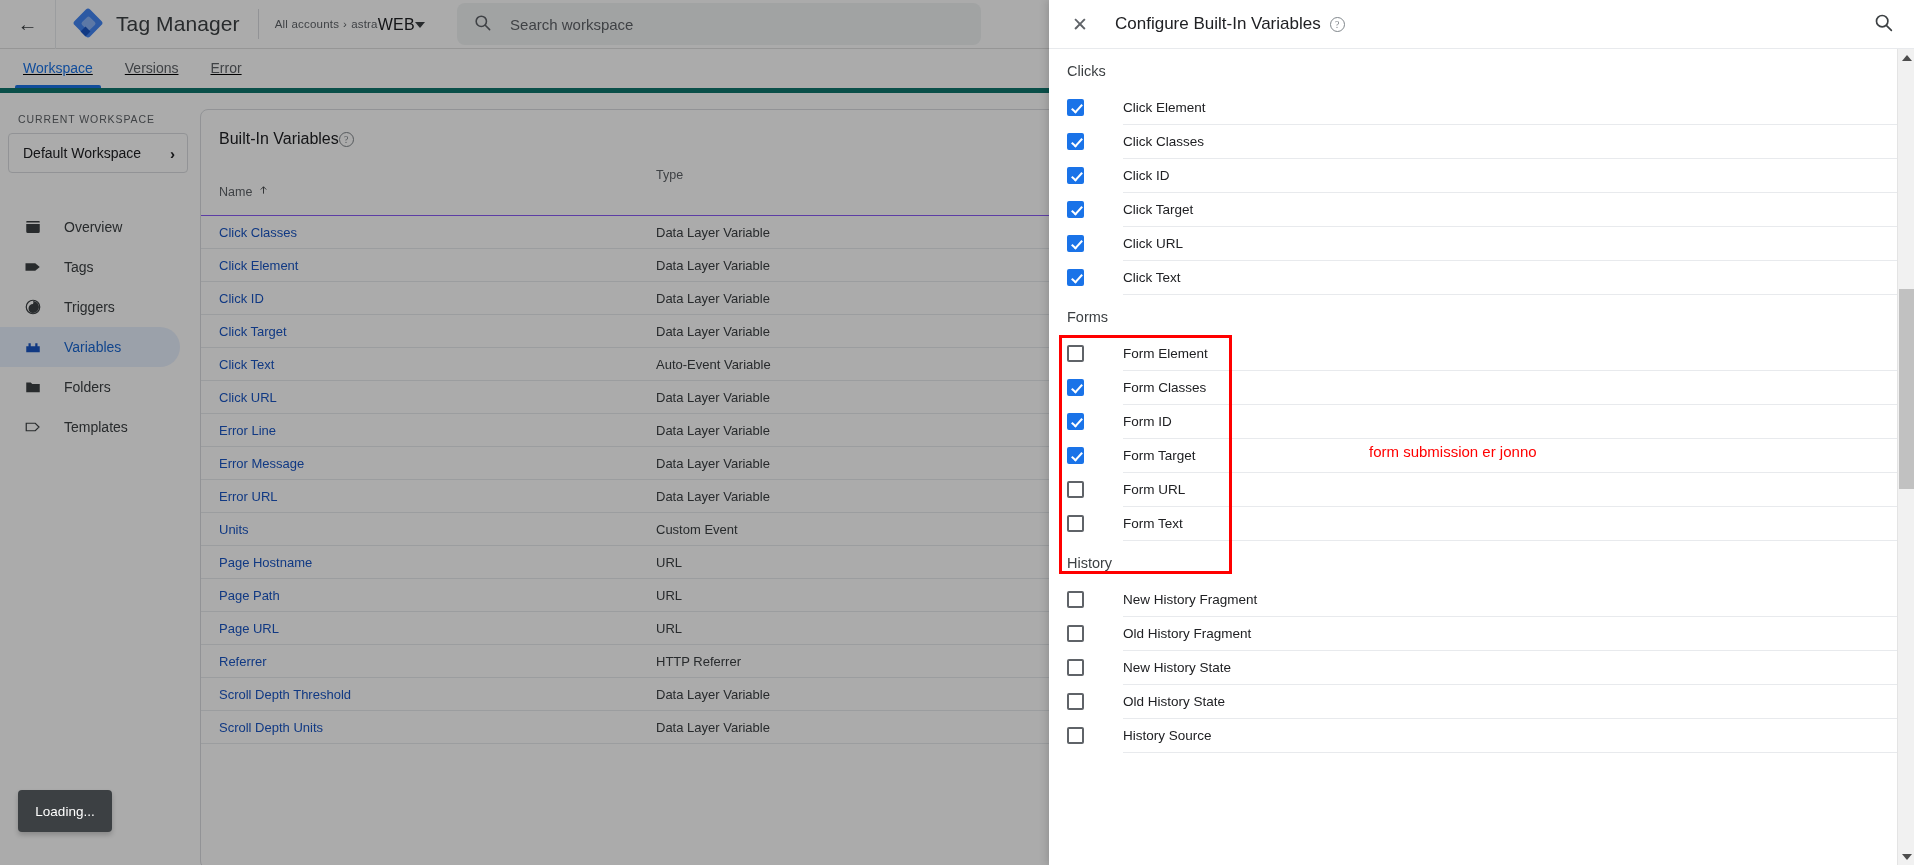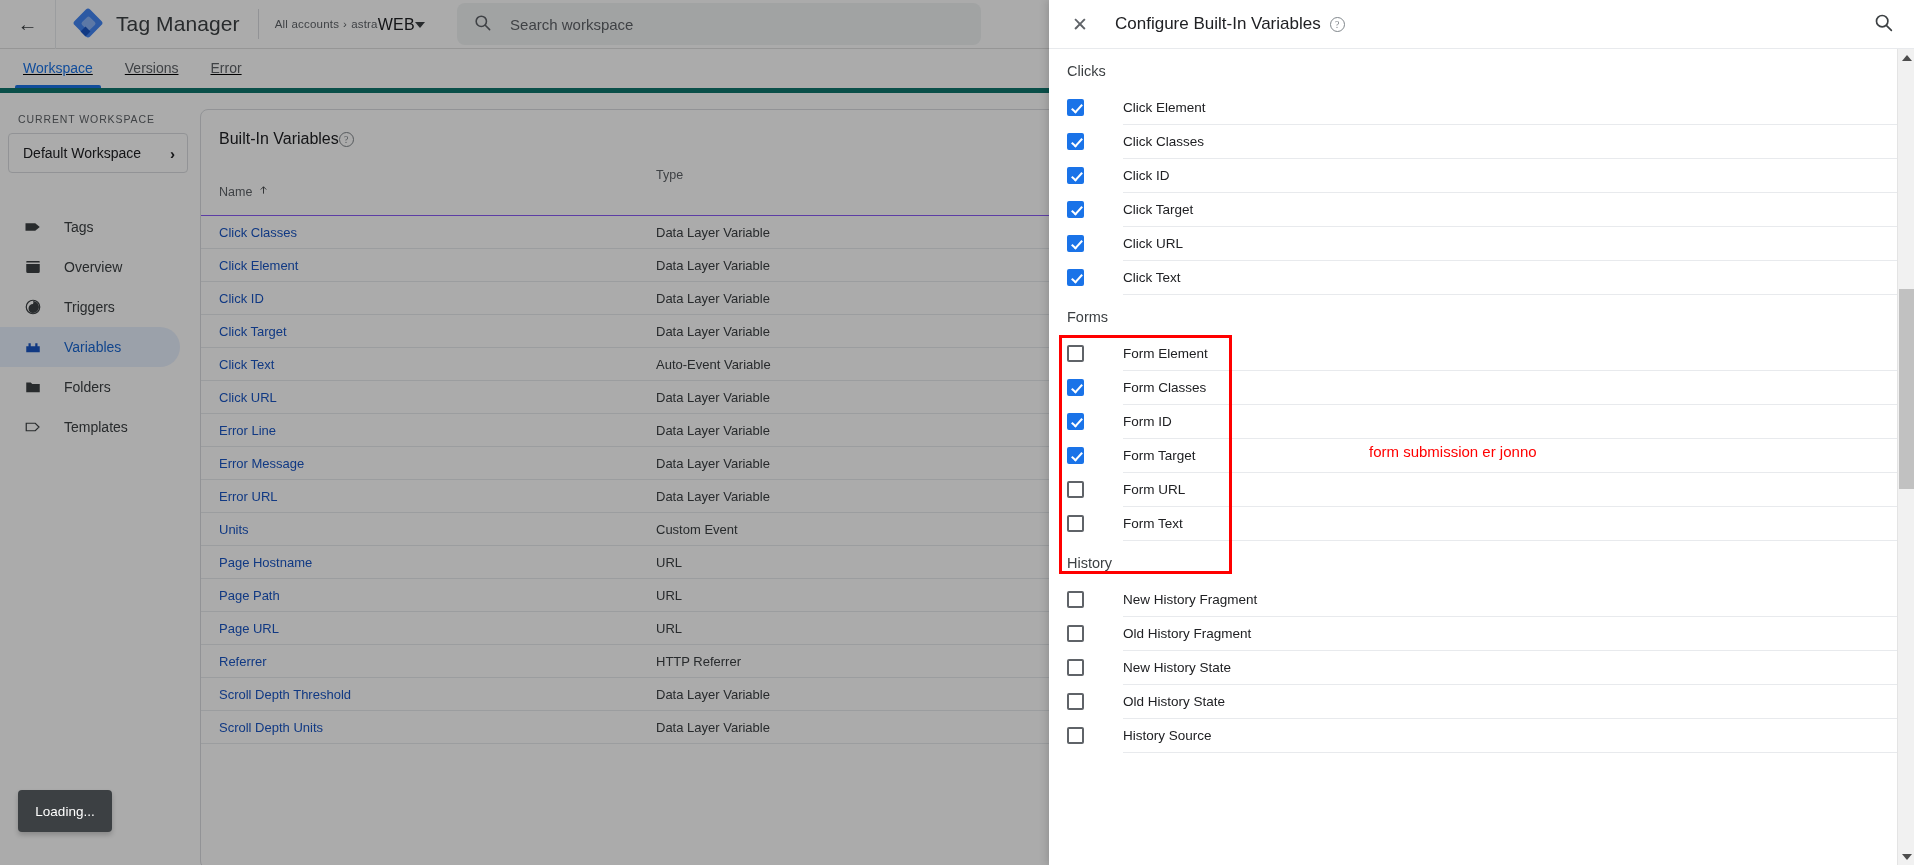--- a/index.html
+++ b/index.html
@@ -350,33 +350,33 @@
     <div id="workspace-card">
       <span id="workspace-name">Default Workspace</span>
       <span id="workspace-chevron">›</span>
     </div>
 
     <div id="nav-items">
 
       <div class="nav-item">
         <span class="nav-icon">
           <svg width="18" height="18" viewBox="0 0 24 24" fill="#3c4043">
+              <path d="M3 8h18v10a2 2 0 0 1-2 2H5a2 2 0 0 1-2-2V8zm1-4h16a1 1 0 0 1 1 1v1H3V5a1 1 0 0 1 1-1z"></path>
+            </svg>
+        </span>
+        <span class="nlabel">Overview</span>
+      </div>
+
+      <div class="nav-item">
+        <span class="nav-icon">
+          <svg width="18" height="18" viewBox="0 0 24 24" fill="#3c4043">
               <path d="M2 7h13l6 5-6 5H2V7z"></path>
             </svg>
         </span>
         <span class="nlabel">Tags</span>
-      </div>
-
-      <div class="nav-item">
-        <span class="nav-icon">
-          <svg width="18" height="18" viewBox="0 0 24 24" fill="#3c4043">
-              <path d="M3 8h18v10a2 2 0 0 1-2 2H5a2 2 0 0 1-2-2V8zm1-4h16a1 1 0 0 1 1 1v1H3V5a1 1 0 0 1 1-1z"></path>
-            </svg>
-        </span>
-        <span class="nlabel">Overview</span>
       </div>
 
       <div class="nav-item">
         <span class="nav-icon">
           <svg width="18" height="18" viewBox="0 0 24 24">
               <circle cx="12" cy="12" r="9" fill="none" stroke="#3c4043" stroke-width="1.6"></circle>
               <path d="M12 4a8 8 0 0 1 0 16 6 6 0 0 1 0-12 4 4 0 0 0 0-4z" fill="#3c4043"></path>
             </svg>
         </span>
         <span class="nlabel">Triggers</span>

